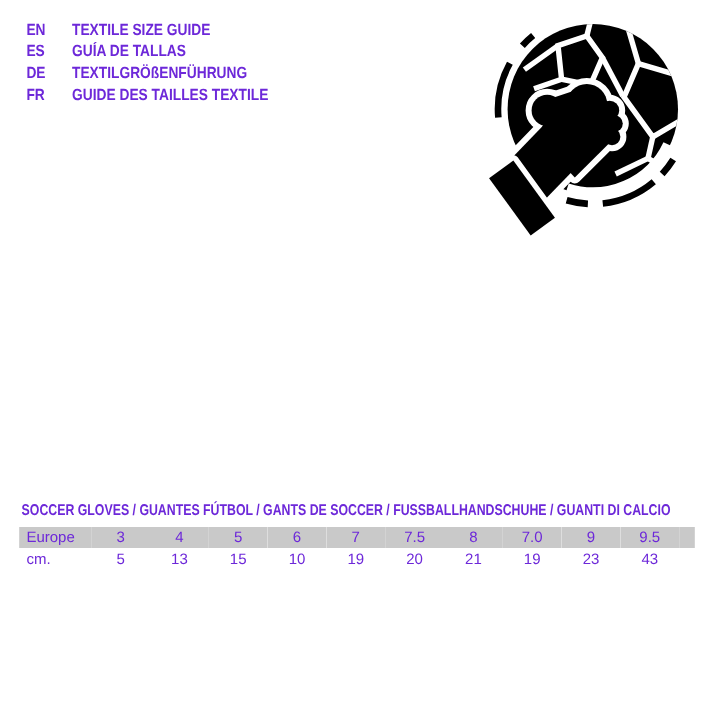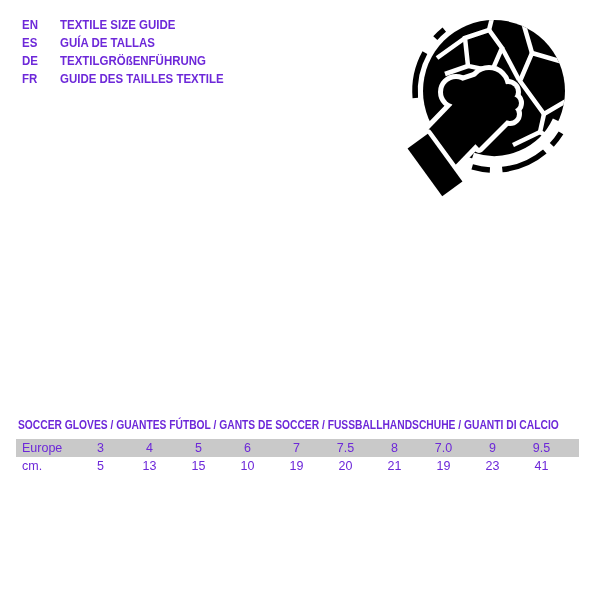--- a/index.html
+++ b/index.html
@@ -142,19 +142,19 @@
         <td class="lbl">cm.</td>
         <td>5</td>
         <td>13</td>
         <td>15</td>
         <td>10</td>
         <td>19</td>
         <td>20</td>
         <td>21</td>
         <td>19</td>
         <td>23</td>
-        <td>41</td>
+        <td>43</td>
         <td></td>
       </tr>
     </tbody>
   </table>
 
 </div>
 
 </body></html>

